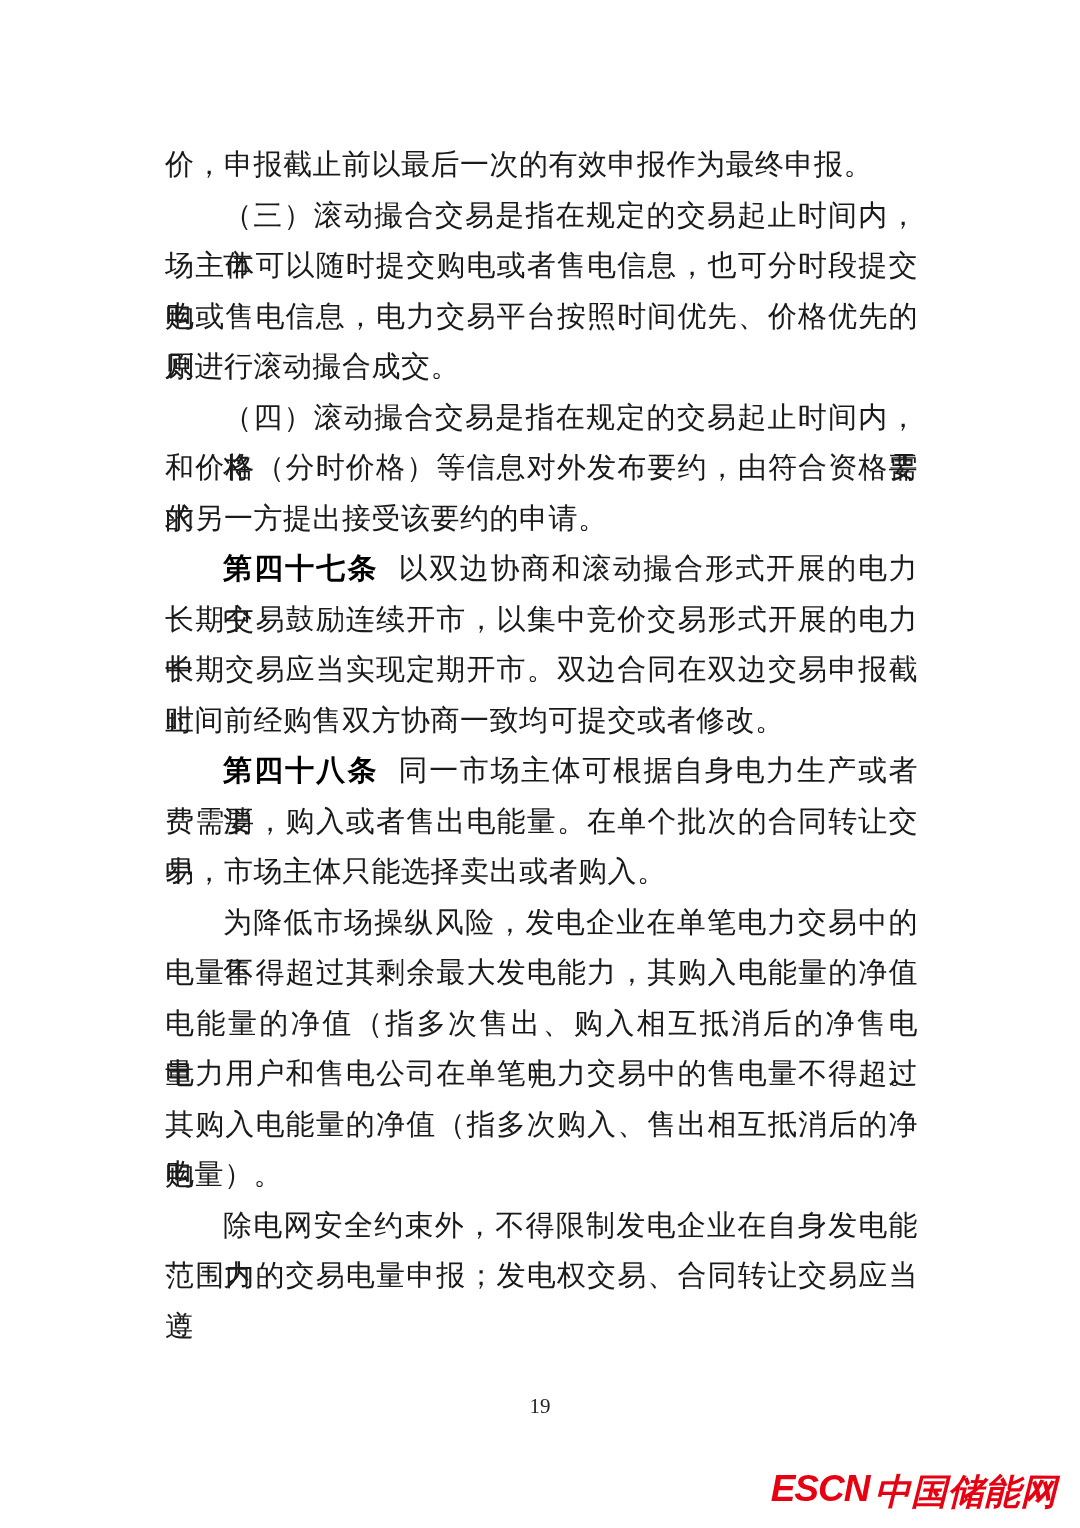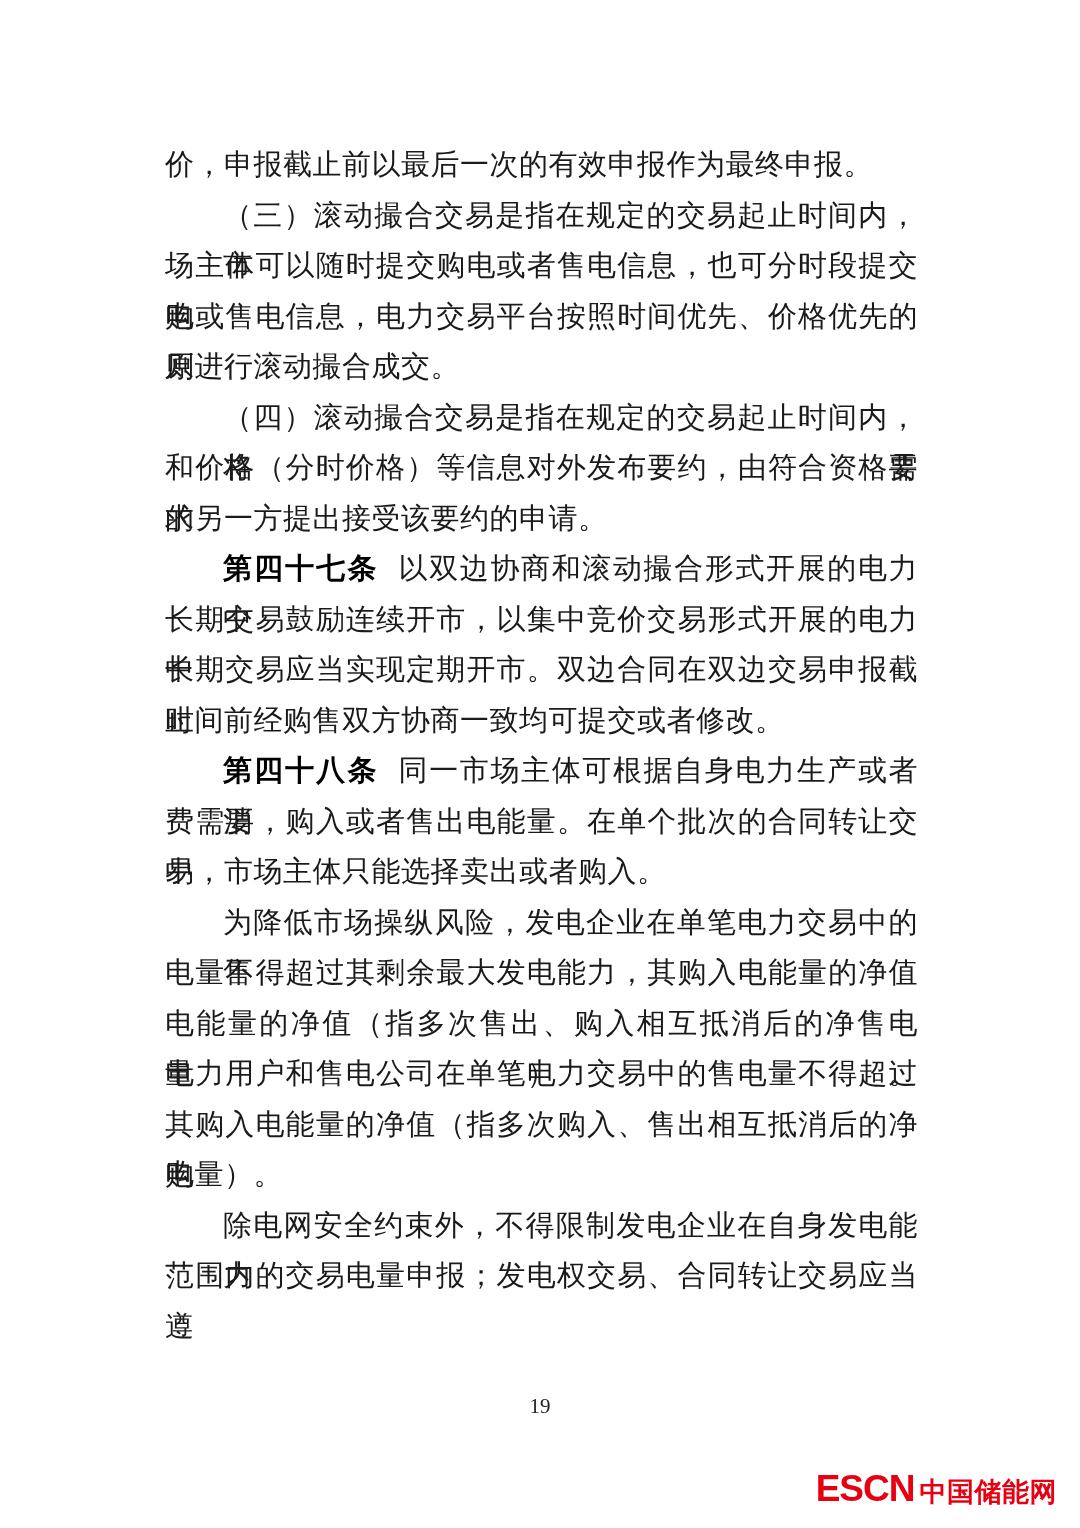--- a/index.html
+++ b/index.html
@@ -52,34 +52,35 @@
     text-align: center;
     font-size: 21px;
     color: #222222;
     font-family: "Liberation Serif", "DejaVu Serif", serif;
   }
   .logo {
     position: absolute;
     top: 1468px;
     right: 23px;
     display: flex;
-    align-items: flex-end;
+    align-items: flex-start;
     color: #e60012;
     white-space: nowrap;
+    font-style: italic;
   }
   .logo-latin {
     font-family: "Liberation Sans", "DejaVu Sans", sans-serif;
     font-weight: bold;
     font-size: 37px;
     letter-spacing: -1px;
   }
   .logo-cn {
     font-family: "Liberation Sans", "DejaVu Sans", sans-serif;
     font-weight: bold;
-    font-size: 27px;
+    font-size: 36px;
     margin-left: 5px;
     letter-spacing: 0.5px;
   }
 </style>
 </head>
 <body>
 
 <div class="page">
 
   <main class="textblock">

